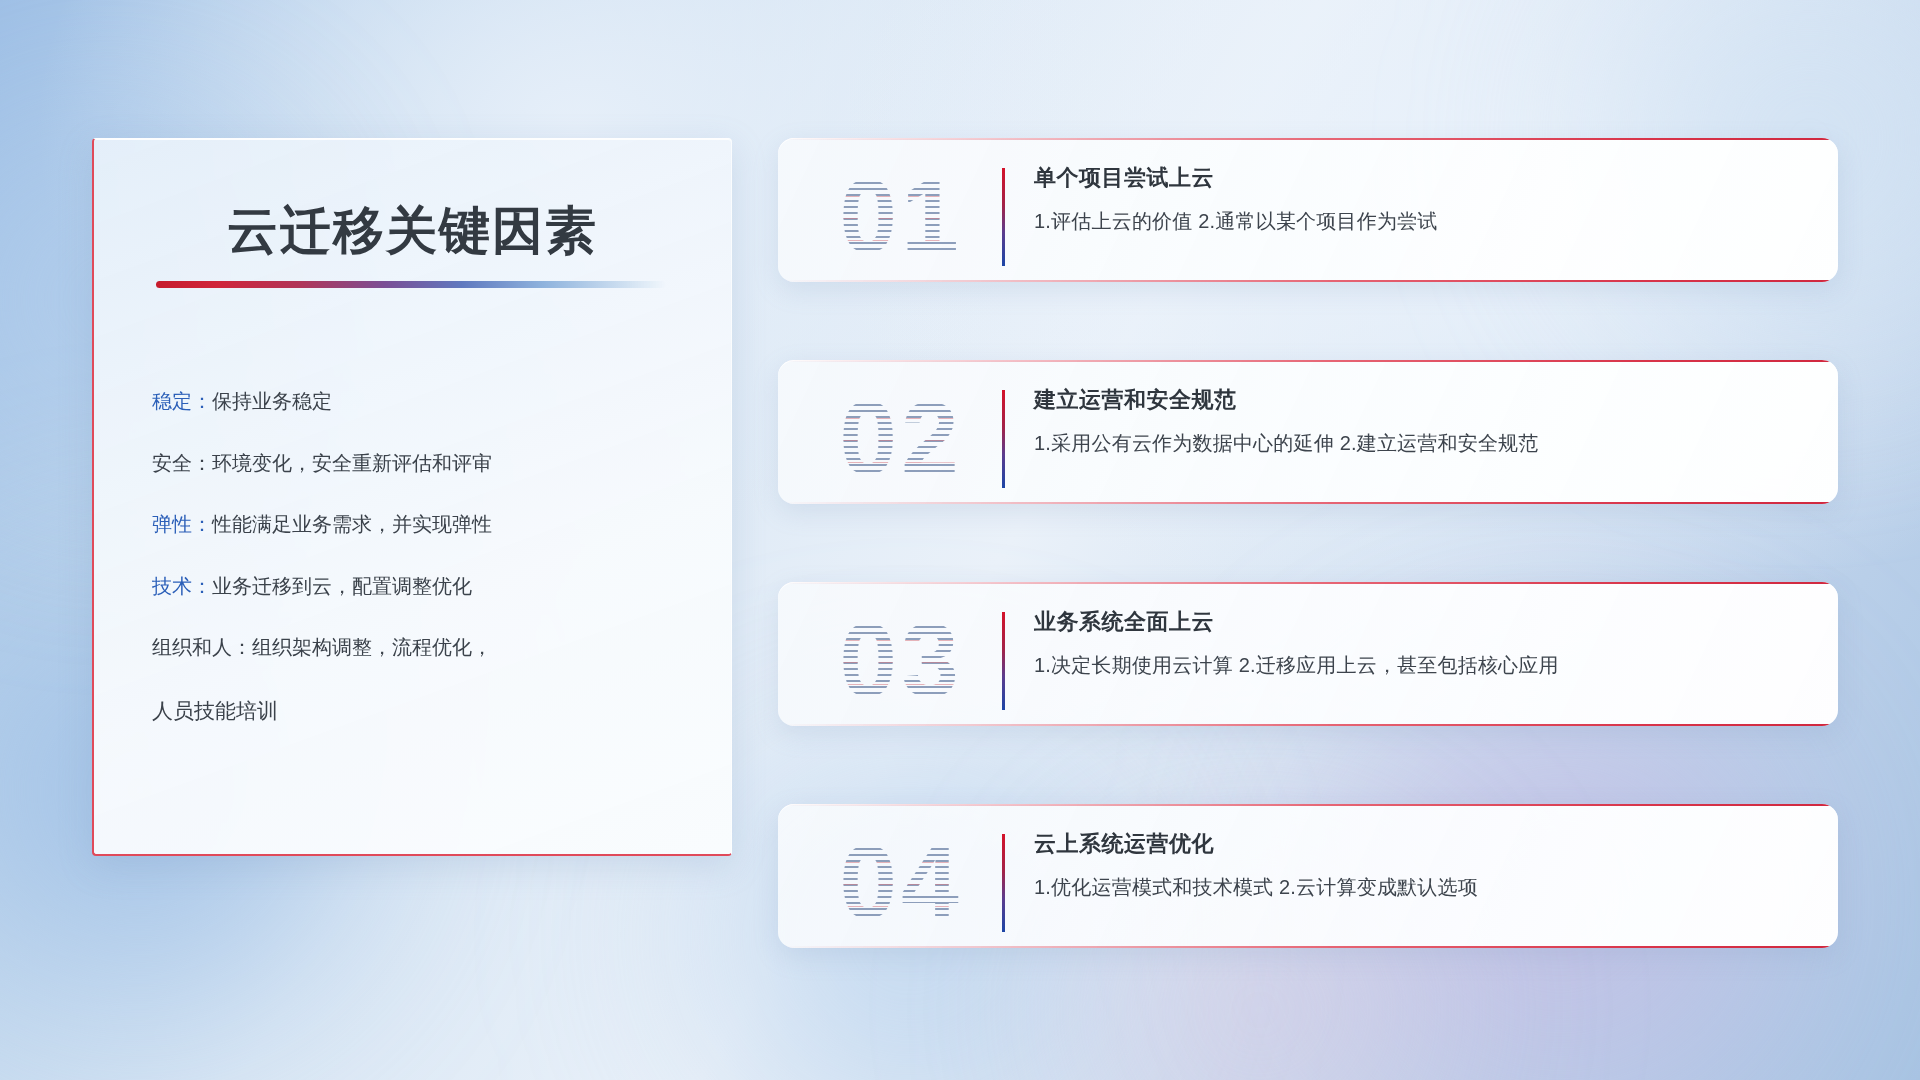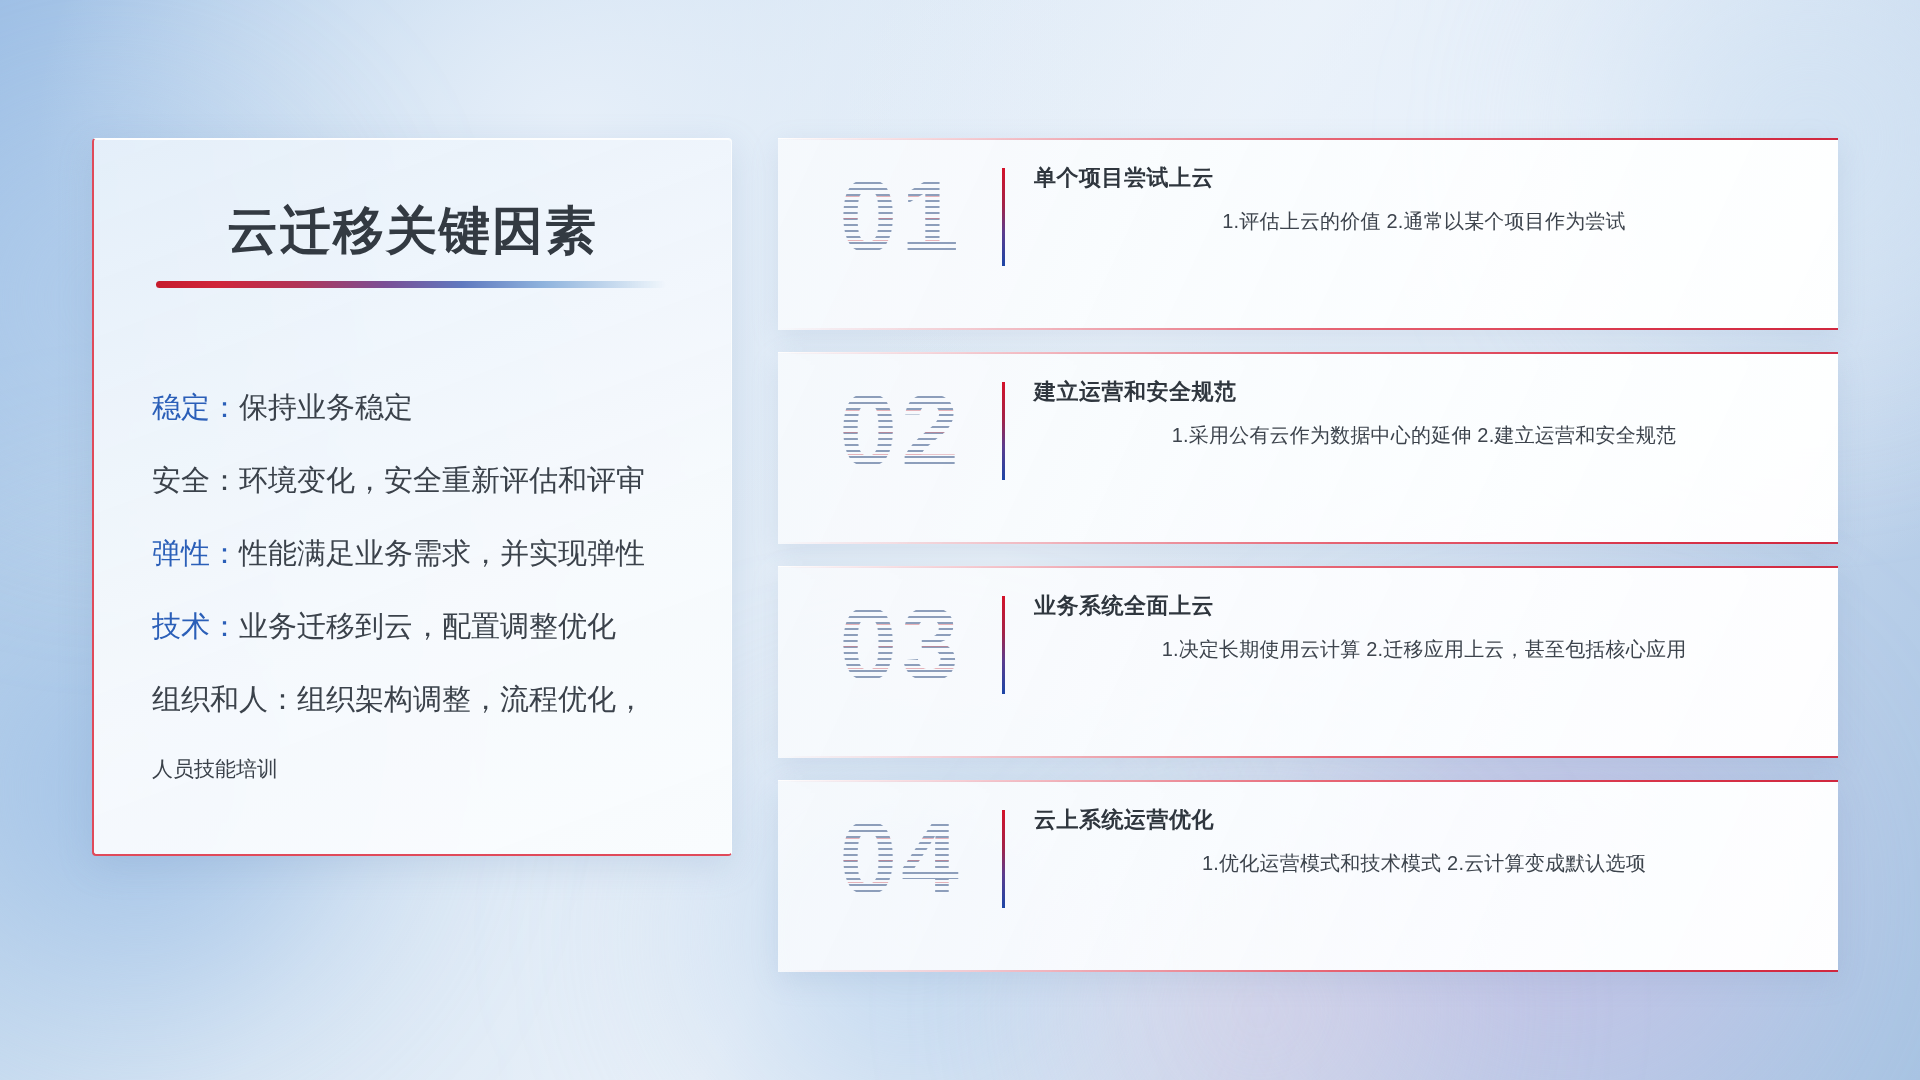--- a/index.html
+++ b/index.html
@@ -74,39 +74,39 @@
         #c61b2c 0%, #d0243a 12%, #b13558 28%, #7a4f96 45%,
         #5f79bf 60%, #8fb3dd 76%, #cfe0f1 92%, rgba(220,234,246,0) 100%);
   }
   #factor-list {
     position: absolute;
     left: 58px; right: 34px; top: 250px;
   }
   .factor-row {
     display: flex;
     align-items: center;
-    font-size: 29px;
+    font-size: 20px;
     line-height: 1.28;
     color: #3b424b;
     margin-bottom: 36px;
     white-space: nowrap;
   }
   .factor-key { font-weight: 400; }
   .factor-key.blue { color: #2b5fb8; }
   .factor-key.dark { color: #3b424b; }
   .factor-val { color: #3b424b; }
   .factor-cont { font-size: 21px; color: #3b424b; margin-bottom: 36px; }
 
   
   #cards { position: absolute; left: 778px; top: 138px; width: 1060px; }
   .card {
     position: relative;
-    height: 192px;
-    margin-bottom: 22px;
-    border-radius: 0;
+    height: 144px;
+    margin-bottom: 78px;
+    border-radius: 16px;
     background: linear-gradient(115deg,
         rgba(246,249,252,.93) 0%,
         rgba(250,252,254,.95) 38%,
         rgba(253,254,255,.97) 70%,
         rgba(255,255,255,.98) 100%);
     box-shadow: 0 8px 26px rgba(120,150,190,.18), inset 0 1px 0 rgba(255,255,255,.9);
     overflow: hidden;
   }
   .card::before, .card::after {
     content: "";
@@ -169,21 +169,20 @@
     font-weight: 700;
     color: #2f363e;
     letter-spacing: .5px;
     line-height: 1.25;
   }
   .card-desc {
     margin-top: 16px;
     font-size: 20px;
     color: #3d444d;
     letter-spacing: .2px;
-    text-align: center;
   }
 </style>
 </head>
 <body>
 
 <div id="bg">
   <div class="bg-base"></div>
   <div class="bg-blob blob-a"></div>
   <div class="bg-blob blob-b"></div>
   <div class="bg-blob blob-c"></div>

